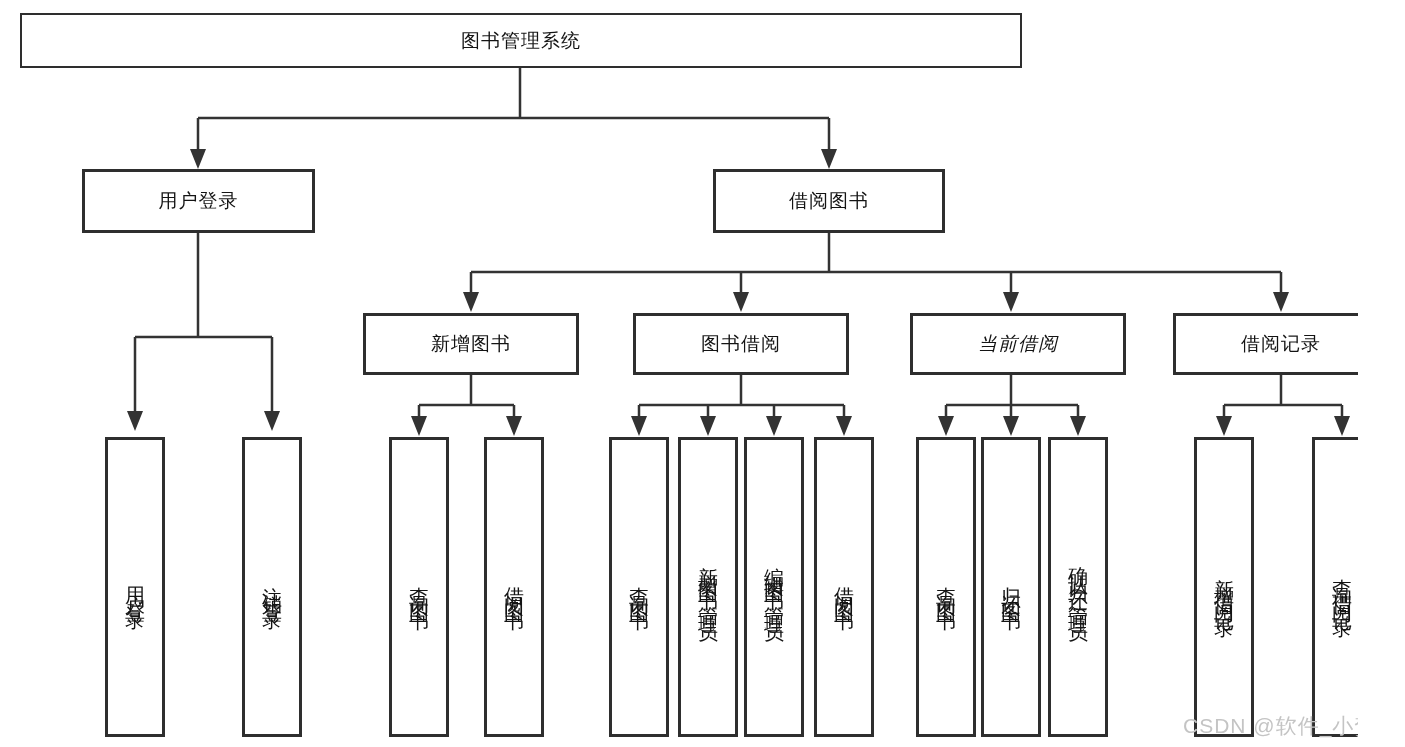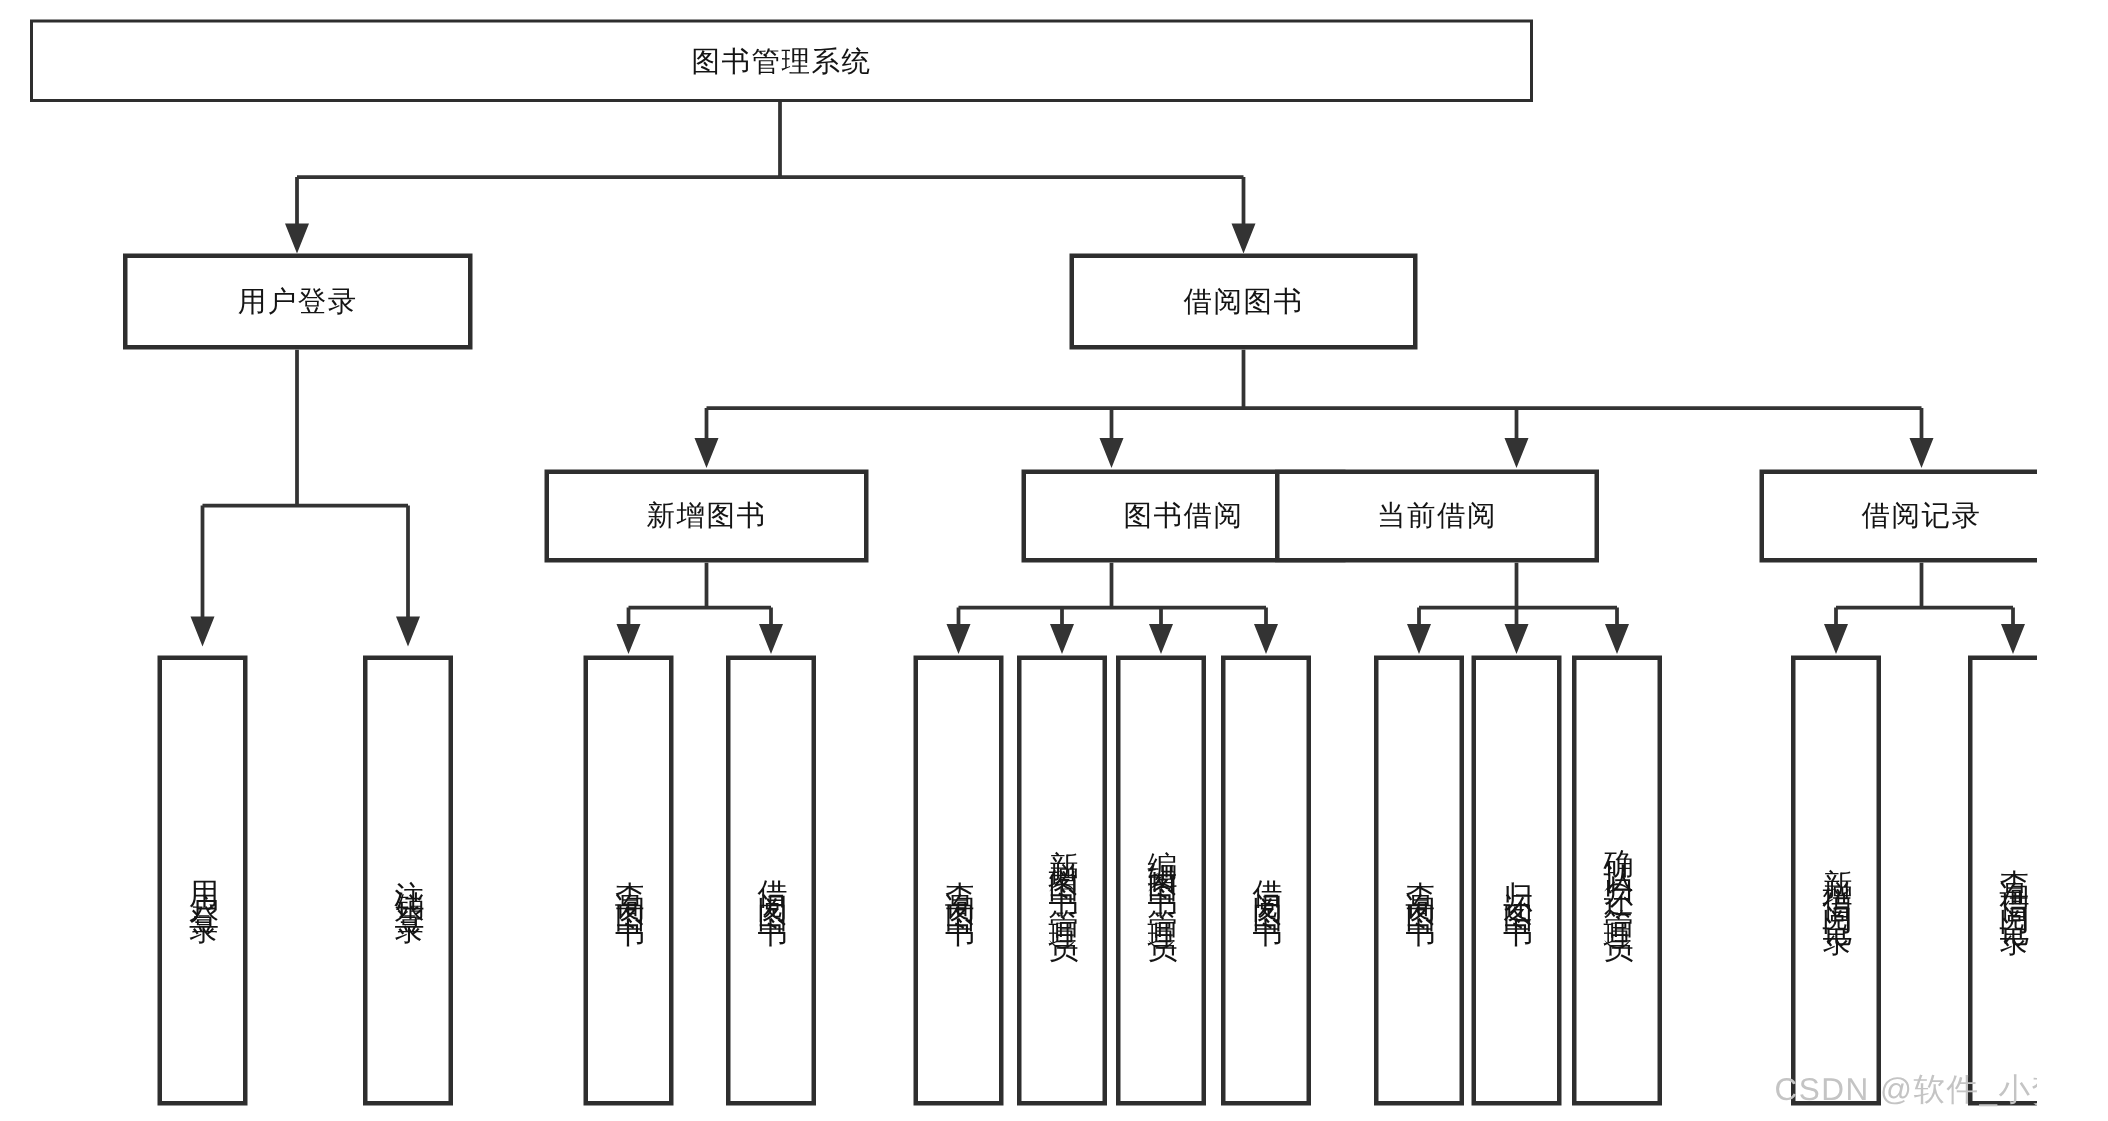--- a/index.html
+++ b/index.html
@@ -36,22 +36,22 @@
              M938 416 L954 416 L946 436 Z M1003 416 L1019 416 L1011 436 Z M1070 416 L1086 416 L1078 436 Z
              M1216 416 L1232 416 L1224 436 Z M1334 416 L1350 416 L1342 436 Z" fill="#333333" stroke="none"></path>
   </svg>
 
   <div class="box root hlabel" style="left:20px;top:13px;width:1002px;height:55px;">图书管理系统</div>
 
   <div class="box hlabel" style="left:82px;top:169px;width:233px;height:64px;">用户登录</div>
   <div class="box hlabel" style="left:713px;top:169px;width:232px;height:64px;">借阅图书</div>
 
   <div class="box hlabel" style="left:363px;top:313px;width:216px;height:62px;">新增图书</div>
-  <div class="box hlabel" style="left:633px;top:313px;width:216px;height:62px;margin-left:48px;">图书借阅</div>
-  <div class="box hlabel" style="left:850px;top:313px;width:216px;height:62px;">当前借阅</div>
+  <div class="box hlabel" style="left:633px;top:313px;width:216px;height:62px;">图书借阅</div>
+  <div class="box hlabel" style="left:910px;top:313px;width:216px;height:62px;font-style:italic;">当前借阅</div>
   <div class="box hlabel" style="left:1173px;top:313px;width:216px;height:62px;">借阅记录</div>
 
   <div class="box vbox" style="left:105px;top:437px;width:60px;height:300px;">
     <span>用户登录</span>
   </div>
   <div class="box vbox" style="left:242px;top:437px;width:60px;height:300px;">
     <span>注销登录</span>
   </div>
 
   <div class="box vbox" style="left:389px;top:437px;width:60px;height:300px;">

